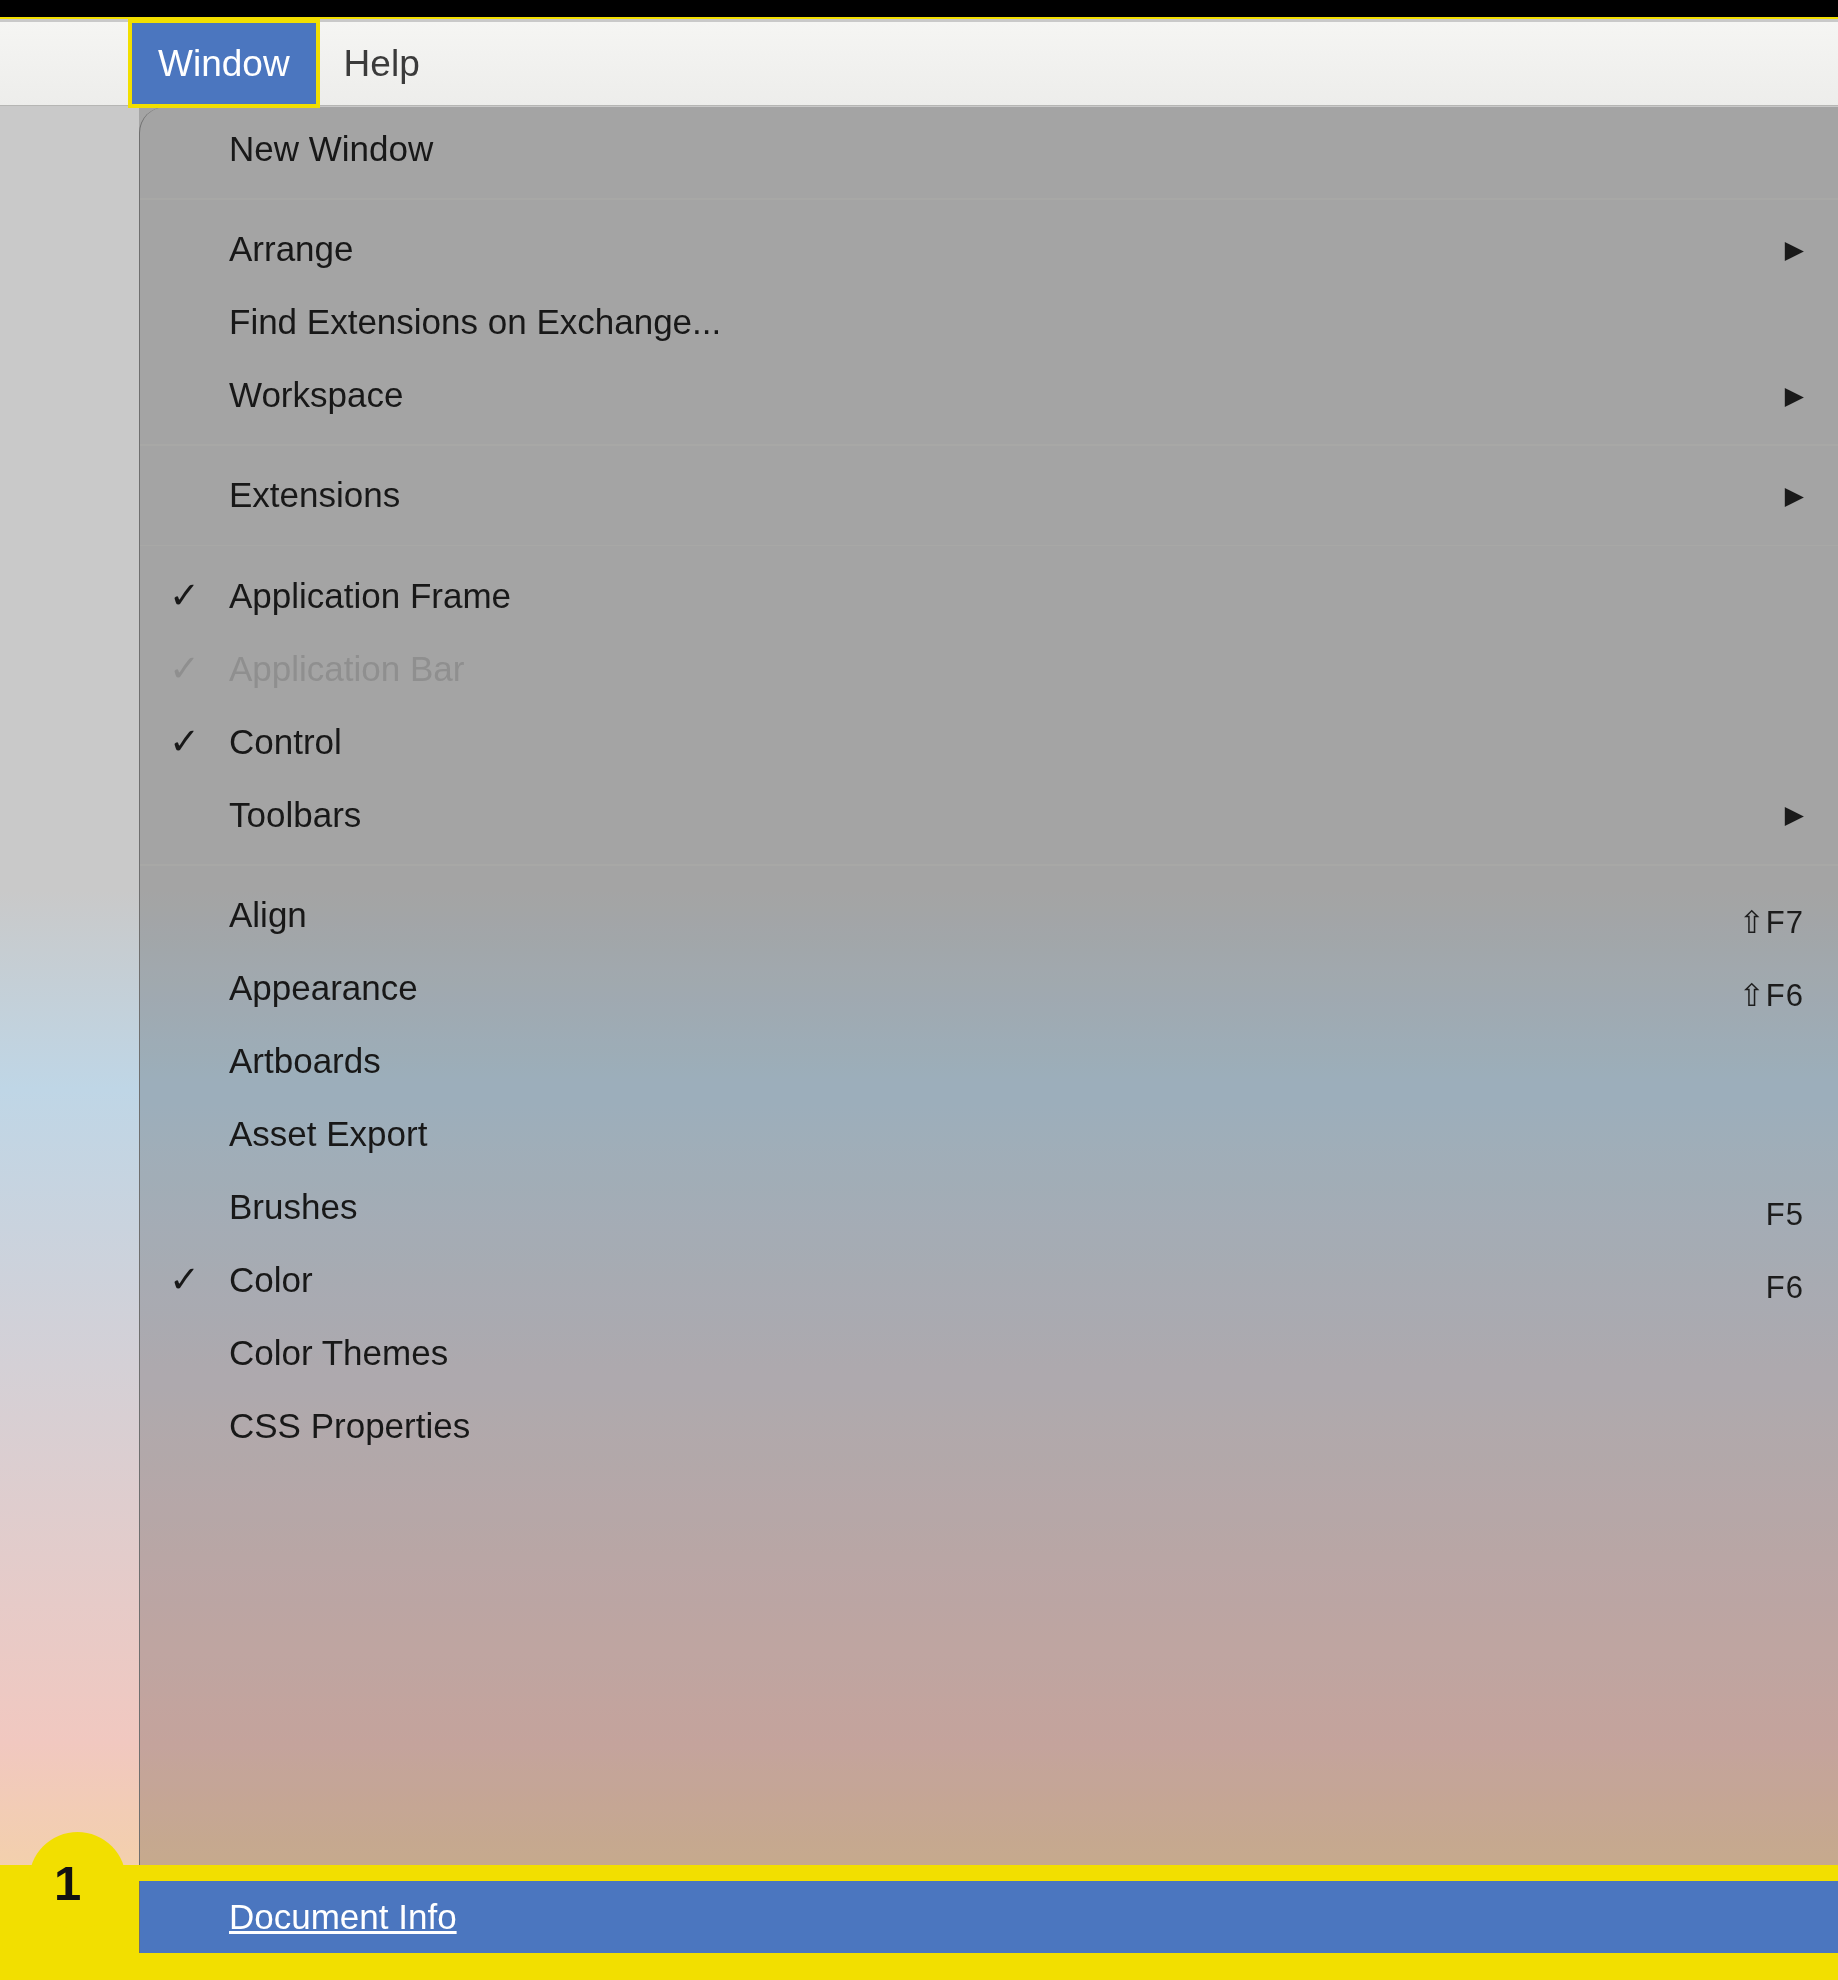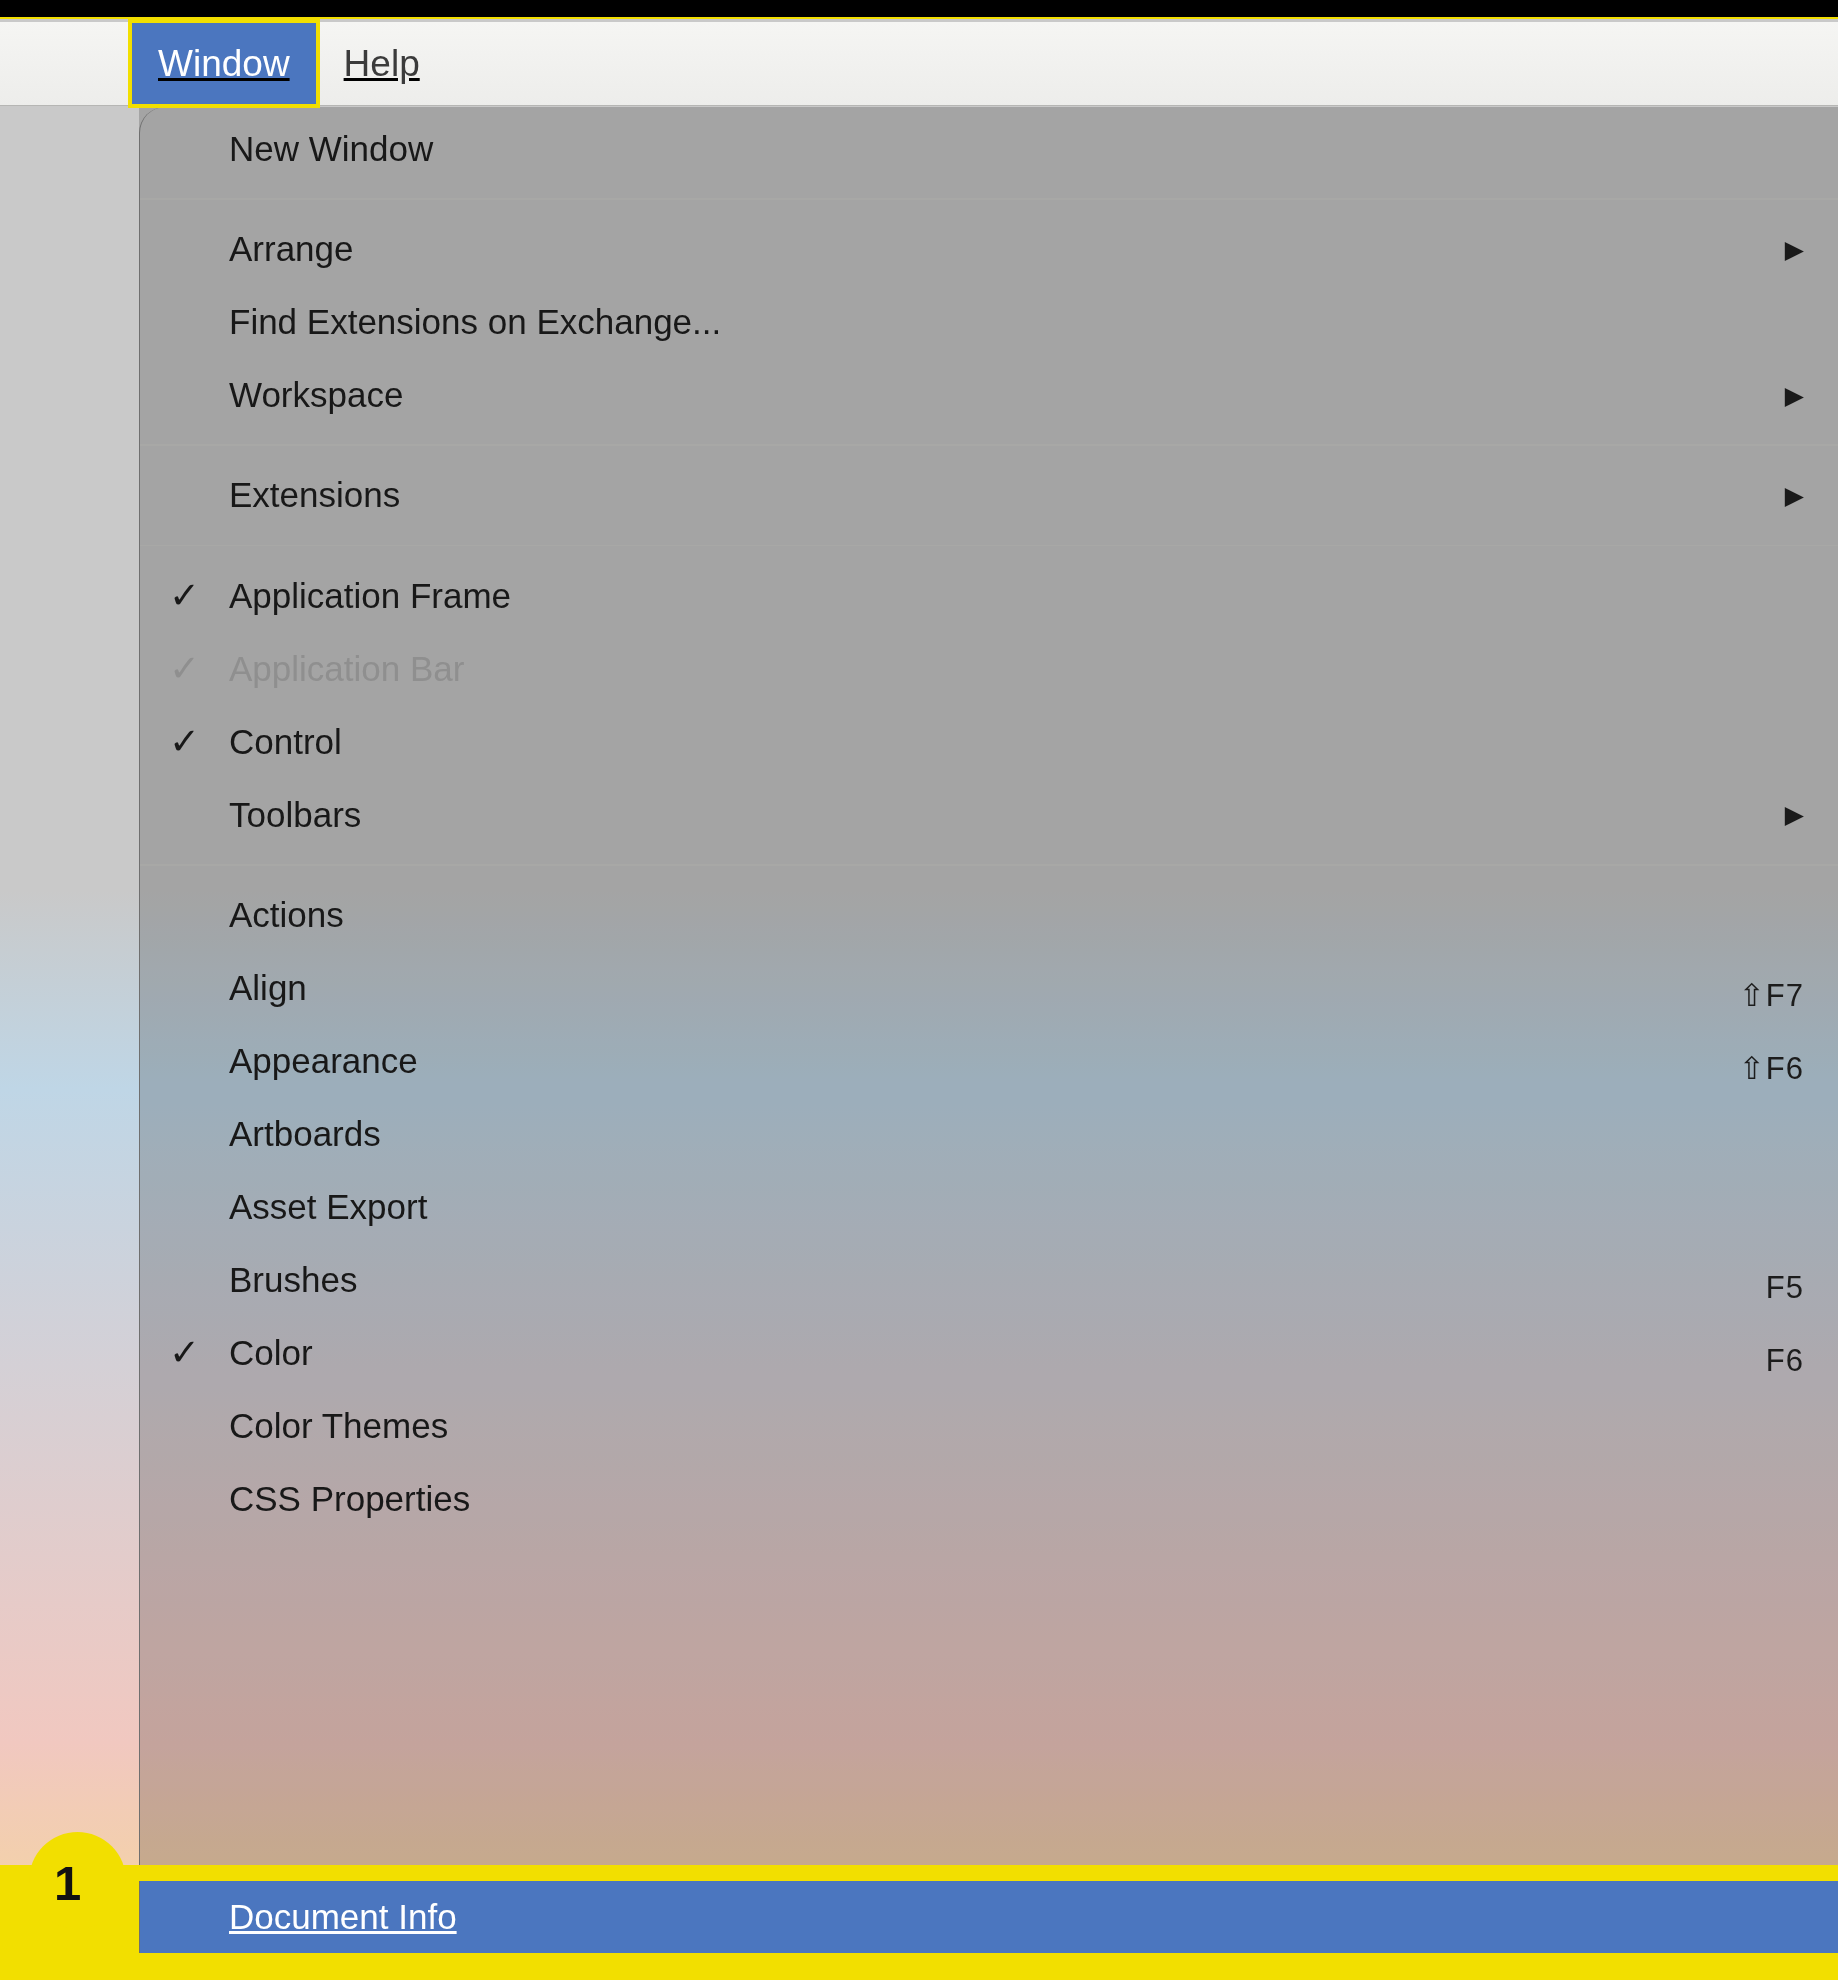--- a/index.html
+++ b/index.html
@@ -21,21 +21,20 @@
       border-bottom: 2.9px solid #f2df00;
     }
     .menubar {
       position: absolute;
       top: 22px; left: 0; right: 0;
       height: 84px;
       background: linear-gradient(#f5f5f3, #ededeb);
       display: flex;
       align-items: stretch;
       border-bottom: 1px solid #b6b6b4;
-      text-decoration: underline;
     }
     .menubar-left-spacer { width: 131px; }
     .menubar-item {
       display: flex;
       align-items: center;
       padding: 0 27px;
       font-size: 37px;
       color: #3b3b3b;
       cursor: default;
     }
@@ -207,23 +206,20 @@
       <span>Control</span>
     </div>
     <div class="dd-row">
       <span>Toolbars</span>
       <span class="chevron">▶</span>
     </div>
 
     <div class="dd-separator"></div>
 
     <div class="dd-row">
-      <span>Actions</span>
-    </div>
-    <div class="dd-row">
       <span>Align</span>
       <span class="shortcut">⇧F7</span>
     </div>
     <div class="dd-row">
       <span>Appearance</span>
       <span class="shortcut">⇧F6</span>
     </div>
     <div class="dd-row">
       <span>Artboards</span>
     </div>

